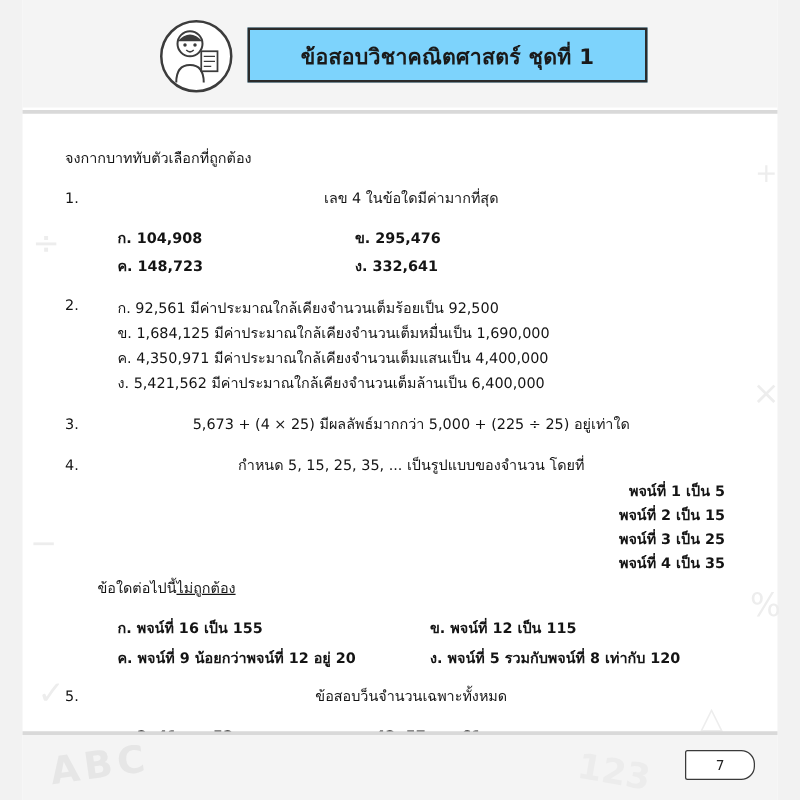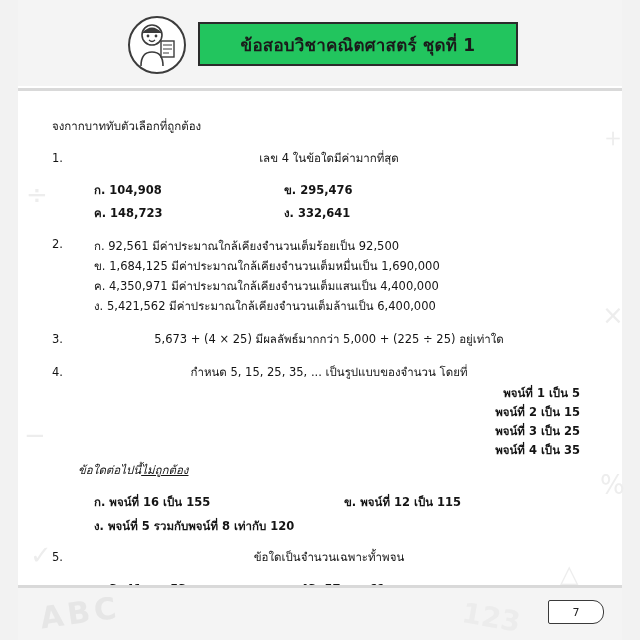--- a/index.html
+++ b/index.html
@@ -47,21 +47,21 @@
     width:58px;height:58px;border-radius:50%;
     background:#ffffff;
     border:2px solid #3c3c3c;
     box-sizing:border-box;
     overflow:hidden;
   }
   .mascot svg{display:block;}
   .title-box{
     position:absolute;left:198px;top:22px;
     width:320px;height:44px;
-    background:#22c55e;
+    background:#7dd3fc;
     border:2px solid #2b2b2b;
     box-sizing:border-box;
     display:flex;align-items:center;justify-content:center;
   }
   .title-text{
     font-size:17px;color:#1a1a1a;font-weight:bold;
     letter-spacing:.2px;
   }
   .header-rule{
     position:absolute;left:18px;right:18px;top:88px;height:3px;
@@ -111,21 +111,20 @@
 
   .pattern-lines{
     padding-left:44px;
     margin:2px 0 3px 0;
   }
   .pattern-lines div{font-size:11.5px;font-weight:bold;margin-bottom:1px;text-align:right;}
 
   .sub-stem{
     margin:0 0 2px 0;
     font-size:11.5px;
-    font-style:italic;
   }
   .underline{text-decoration:underline;}
 
   
   .footer{
     position:absolute;left:0;right:0;bottom:0;height:60px;
   }
   .footer-bg{
     position:absolute;left:18px;right:18px;bottom:0;height:52px;
     background:#f4f4f4;
@@ -244,29 +243,30 @@
         <div class="pattern-lines">
           <div>พจน์ที่ 1 เป็น 5</div>
           <div>พจน์ที่ 2 เป็น 15</div>
           <div>พจน์ที่ 3 เป็น 25</div>
           <div>พจน์ที่ 4 เป็น 35</div>
         </div>
         <div class="sub-stem"><span>ข้อใดต่อไปนี้</span><span class="underline">ไม่ถูกต้อง</span></div>
         <div class="choices2 wide">
           <div class="choice">ก.  พจน์ที่ 16 เป็น 155</div>
           <div class="choice">ข.  พจน์ที่ 12 เป็น 115</div>
+          <div class="choice">ค.  พจน์ที่ 9 น้อยกว่าพจน์ที่ 12 อยู่ 20</div>
           <div class="choice">ง.  พจน์ที่ 5 รวมกับพจน์ที่ 8 เท่ากับ 120</div>
         </div>
       </div>
     </div>
 
     <div class="q">
       <div class="q-num">5.</div>
       <div class="q-body">
-        <div class="q-stem">ข้อใดเป็นจำนวนเฉพาะทั้าพจน</div>
+        <div class="q-stem">ข้อสอบว็นจำนวนเฉพาะทั้งหมด</div>
         <div class="choices2">
           <div class="choice">ก.  3, 41 และ 53</div>
           <div class="choice">ข.  43, 57 และ 61</div>
           <div class="choice">ค.  23, 49 และ 71</div>
           <div class="choice">ง.  1, 17 และ 23</div>
         </div>
       </div>
     </div>
 
   </div>

